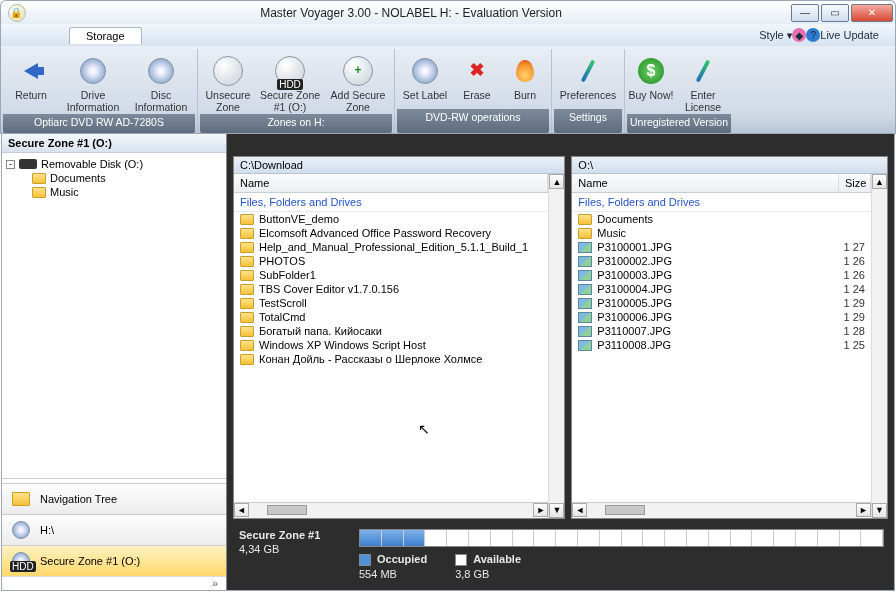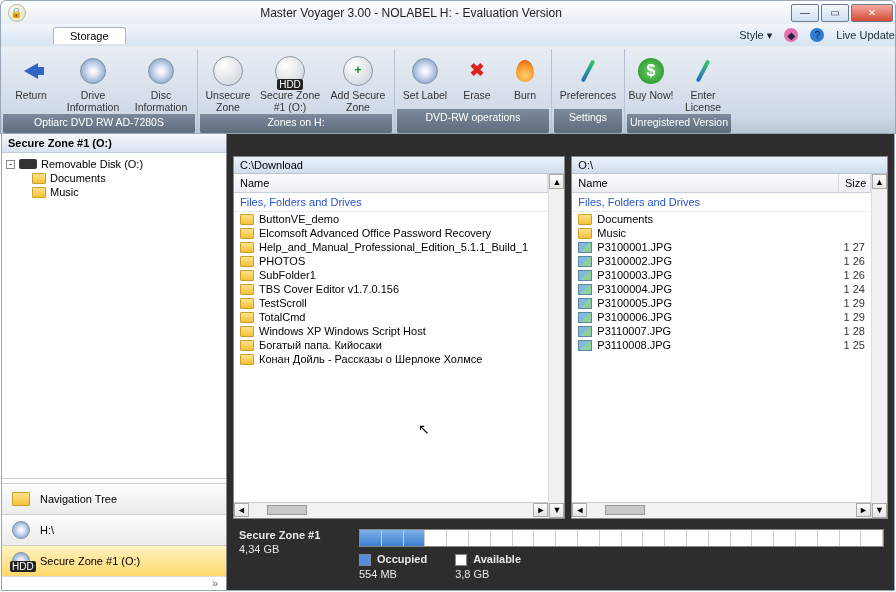--- a/index.html
+++ b/index.html
@@ -8,23 +8,23 @@
   
   .titlebar { height: 24px; background: linear-gradient(#fdfefe,#e6edf5); display:flex; align-items:center; border:1px solid #9aa7b7; border-bottom:none; border-radius:6px 6px 0 0;}
   .titlebar .winicon { width:32px; display:flex; justify-content:center; }
   .titlebar .title { flex:1; text-align:center; font-size:12px; color:#222; }
   .wincontrols { display:flex; gap:0; margin-right:2px;}
   .wbtn { width:28px; height:18px; border:1px solid #6a7a8c; background:linear-gradient(#f5f9fd,#cfdff0); display:flex; align-items:center; justify-content:center; font-size:10px; color:#333; border-radius:2px; margin-left:2px;}
   .wbtn.close { background:linear-gradient(#f7a9a0,#d34a33); color:#fff; width:42px;}
   .winlogo { width:18px;height:18px;border-radius:50%;background:radial-gradient(circle at 30% 30%,#fff,#e7dca8);border:1px solid #bba; display:flex;align-items:center;justify-content:center;font-size:10px;}
 
   
-  .menustrip { height:22px; background:linear-gradient(#f2f6fb,#d7e3f1); border-left:1px solid #9aa7b7; border-right:1px solid #9aa7b7; display:flex; align-items:center; padding:0 0;}
+  .menustrip { height:22px; background:linear-gradient(#f2f6fb,#d7e3f1); border-left:1px solid #9aa7b7; border-right:1px solid #9aa7b7; display:flex; align-items:center; padding:0 16px;}
   .tab-storage { background:#fff; border:1px solid #a9b7c7; border-bottom:none; padding:2px 16px; font-size:11px; border-radius:3px 3px 0 0; margin-left:52px;}
-  .menustrip .right { margin-left:auto; display:flex; align-items:center; gap:12px; font-size:11px; color:#e9eef5;text-align:center;}
+  .menustrip .right { margin-left:auto; display:flex; align-items:center; gap:0; font-size:11px; color:#e9eef5;text-align:center;}
   .menustrip .right span, .menustrip .right a { color:#1a2a3a; }
   .rlink { cursor:pointer; }
   .ricon { width:14px;height:14px;border-radius:50%;display:inline-flex;align-items:center;justify-content:center;font-size:10px;}
   .ricon.pink{background:#e56fb0;color:#fff;}
   .ricon.blue{background:#2f7bd1;color:#fff;}
 
   
   .ribbon { height:88px; background:linear-gradient(#e9eef4,#cfd9e6 80%,#b9c6d6); border:1px solid #9aa7b7; border-top:none; display:flex; align-items:stretch; padding-top:3px; gap:0;}
   .group { display:flex; flex-direction:column; align-items:center; border-right:1px solid #b6c2d1; padding:0 2px; }
   .group .btnrow { display:flex; gap:0; flex:1;}
@@ -304,25 +304,25 @@
                 <div class="frow">
                   <span class="fld"></span>
                   <span class="fname">TestScroll</span>
                 </div>
                 <div class="frow">
                   <span class="fld"></span>
                   <span class="fname">TotalCmd</span>
                 </div>
                 <div class="frow">
                   <span class="fld"></span>
+                  <span class="fname">Богатый папа. Кийосаки</span>
+                </div>
+                <div class="frow">
+                  <span class="fld"></span>
                   <span class="fname">Windows XP Windows Script Host</span>
-                </div>
-                <div class="frow">
-                  <span class="fld"></span>
-                  <span class="fname">Богатый папа. Кийосаки</span>
                 </div>
                 <div class="frow">
                   <span class="fld"></span>
                   <span class="fname">Конан Дойль - Рассказы о Шерлоке Холмсе</span>
                 </div>
               </div>
             <div class="sbar">
                 <div class="arrow">◄</div>
                 <div class="thumb"></div>
                 <div style="flex:1"></div>

